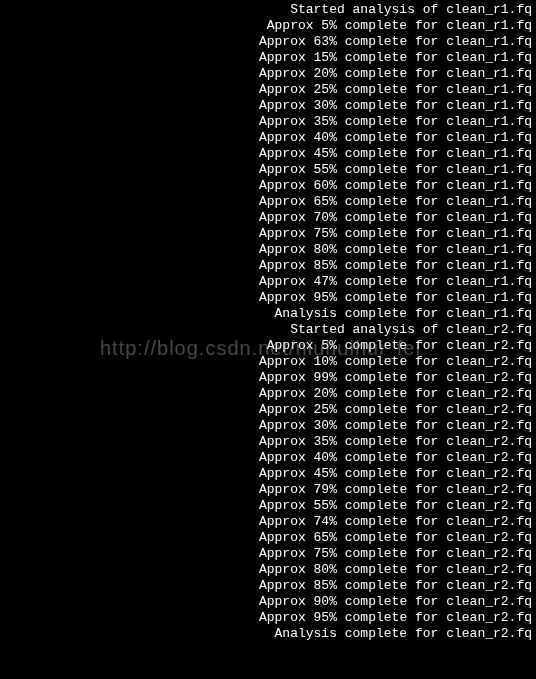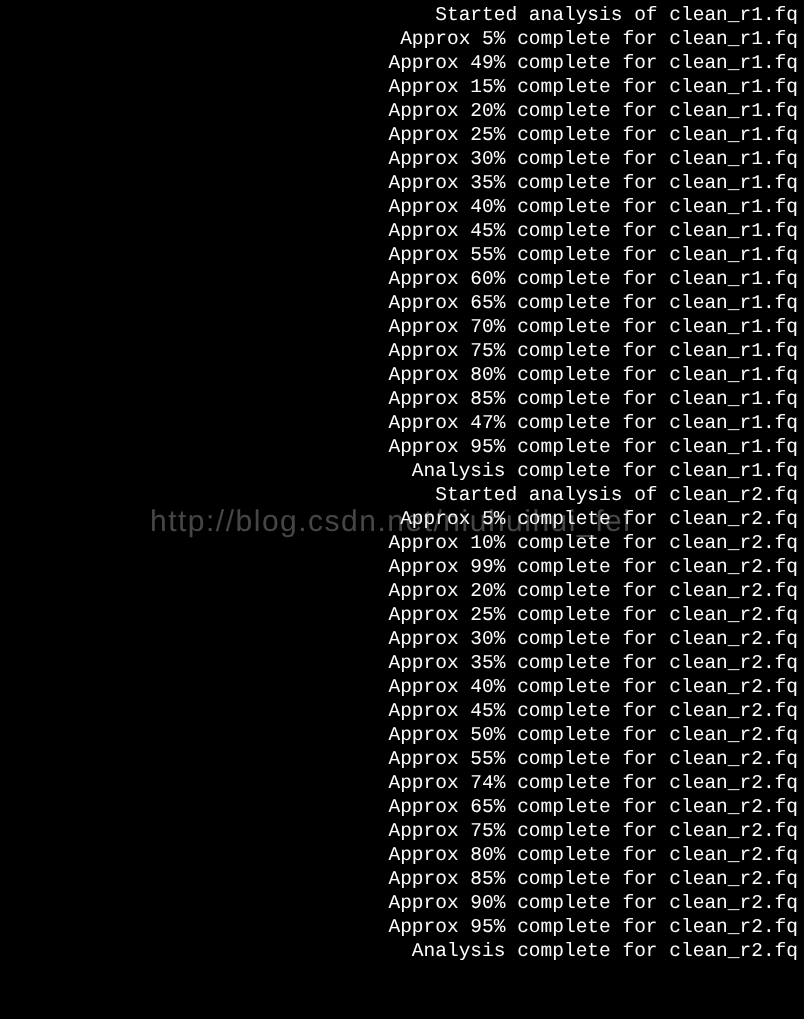--- a/index.html
+++ b/index.html
@@ -35,21 +35,21 @@
       pointer-events: none;
       user-select: none;
     }
   </style>
 </head>
 <body>
 
 <div id="terminal-output">
     <div class="line">Started analysis of clean_r1.fq</div>
     <div class="line">Approx 5% complete for clean_r1.fq</div>
-    <div class="line">Approx 49% complete for clean_r1.fq</div>
+    <div class="line">Approx 63% complete for clean_r1.fq</div>
     <div class="line">Approx 15% complete for clean_r1.fq</div>
     <div class="line">Approx 20% complete for clean_r1.fq</div>
     <div class="line">Approx 25% complete for clean_r1.fq</div>
     <div class="line">Approx 30% complete for clean_r1.fq</div>
     <div class="line">Approx 35% complete for clean_r1.fq</div>
     <div class="line">Approx 40% complete for clean_r1.fq</div>
     <div class="line">Approx 45% complete for clean_r1.fq</div>
     <div class="line">Approx 55% complete for clean_r1.fq</div>
     <div class="line">Approx 60% complete for clean_r1.fq</div>
     <div class="line">Approx 65% complete for clean_r1.fq</div>
@@ -63,21 +63,21 @@
     <div class="line">Started analysis of clean_r2.fq</div>
     <div class="line">Approx 5% complete for clean_r2.fq</div>
     <div class="line">Approx 10% complete for clean_r2.fq</div>
     <div class="line">Approx 99% complete for clean_r2.fq</div>
     <div class="line">Approx 20% complete for clean_r2.fq</div>
     <div class="line">Approx 25% complete for clean_r2.fq</div>
     <div class="line">Approx 30% complete for clean_r2.fq</div>
     <div class="line">Approx 35% complete for clean_r2.fq</div>
     <div class="line">Approx 40% complete for clean_r2.fq</div>
     <div class="line">Approx 45% complete for clean_r2.fq</div>
-    <div class="line">Approx 50% complete for clean_r2.fq</div>
+    <div class="line">Approx 79% complete for clean_r2.fq</div>
     <div class="line">Approx 55% complete for clean_r2.fq</div>
     <div class="line">Approx 74% complete for clean_r2.fq</div>
     <div class="line">Approx 65% complete for clean_r2.fq</div>
     <div class="line">Approx 75% complete for clean_r2.fq</div>
     <div class="line">Approx 80% complete for clean_r2.fq</div>
     <div class="line">Approx 85% complete for clean_r2.fq</div>
     <div class="line">Approx 90% complete for clean_r2.fq</div>
     <div class="line">Approx 95% complete for clean_r2.fq</div>
     <div class="line">Analysis complete for clean_r2.fq</div>
   </div>

